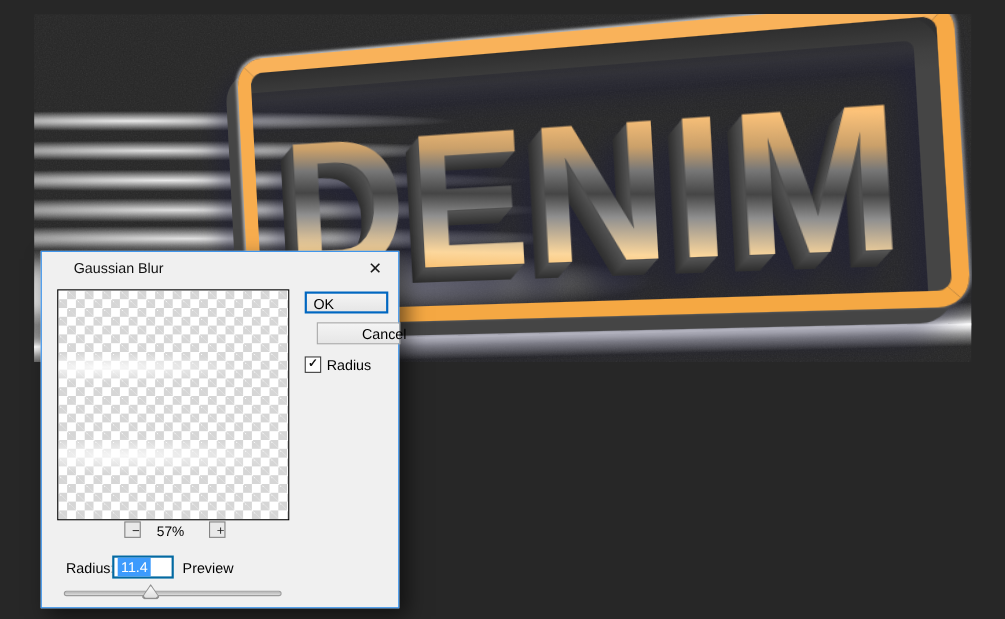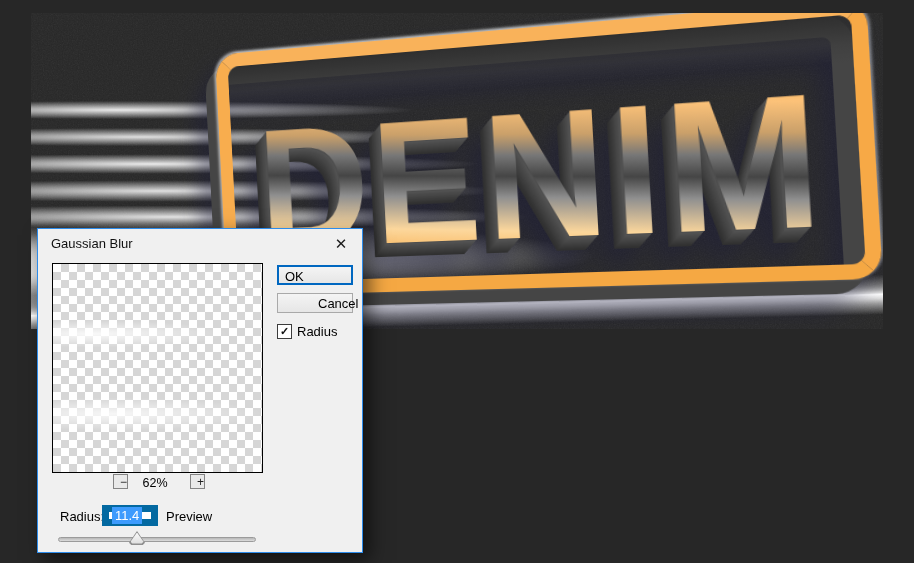--- a/index.html
+++ b/index.html
@@ -92,21 +92,21 @@
     -webkit-background-clip:text;background-clip:text;
   }
 
   
   .dialog{
     position:absolute;left:37px;top:228px;width:326px;height:325px;
     background:#f0f0f0;border:1px solid #2d8ceb;box-sizing:border-box;
     box-shadow:7px 7px 18px rgba(0,0,0,.55);
     color:#000;font-size:13px;
   }
-  .titlebar{position:absolute;left:0;top:0;right:0;height:30px;}
+  .titlebar{position:absolute;left:16px;top:0;right:0;height:30px;}
   .dlg-title{position:absolute;left:13px;top:7px;font-size:13px;color:#101010;}
   .close{
     position:absolute;right:0;top:0;width:42px;height:29px;
     display:flex;align-items:center;justify-content:center;
     font-size:15px;color:#1a1a1a;cursor:pointer;
   }
   .preview-box{
     position:absolute;left:14px;top:34px;width:209px;height:208px;
     border:1px solid #000;
     background-color:#ffffff;
@@ -121,39 +121,39 @@
       radial-gradient(180px 18px at 40px 70px,  rgba(255,255,255,.85), rgba(255,255,255,0) 75%),
       radial-gradient(200px 22px at 60px 150px, rgba(255,255,255,.8),  rgba(255,255,255,0) 75%);
   }
   .btn{
     position:absolute;box-sizing:border-box;width:76px;height:20px;
     background:linear-gradient(180deg,#f4f4f4,#e6e6e6);
     font-size:13px;color:#000;text-align:left;line-height:17px;
     font-family:"Liberation Sans",sans-serif;cursor:pointer;
   }
   .btn-ok{left:239px;top:36px;border:2px solid #0067c0;}
-  .btn-cancel{left:239px;top:64px;border:1px solid #a9a9a9;line-height:18px;padding-left:40px;}
+  .btn-cancel{left:250px;top:64px;border:1px solid #a9a9a9;line-height:18px;padding-left:40px;}
   .chk-row{position:absolute;left:239px;top:95px;display:flex;align-items:center;gap:5px;cursor:pointer;}
   .chk-box{
     width:13px;height:13px;border:1px solid #3c3c3c;background:#fff;
     display:flex;align-items:center;justify-content:center;
     font-size:11px;font-weight:bold;color:#111;line-height:13px;
   }
   .zoom-btn{
     position:absolute;width:15px;height:15px;box-sizing:border-box;
     border:1px solid #848484;background:#e9e9e9;color:#222;
     font-size:12px;line-height:12px;text-align:center;cursor:pointer;
   }
   .zoom-out{left:75px;top:245px;}
   .zoom-in{left:152px;top:245px;}
   .zoom-level{position:absolute;left:94px;top:247px;width:46px;text-align:center;font-size:12.5px;}
   .radius-label{position:absolute;left:22px;top:280px;}
   .radius-input{
     position:absolute;left:64px;top:276px;width:56px;height:21px;box-sizing:border-box;
-    border:7px solid #0369a1;background:#fff;display:flex;align-items:center;
+    border:2px solid #0369a1;background:#fff;display:flex;align-items:center;
     padding-left:3px;cursor:text;text-align:right;
   }
   .radius-input .sel{background:#3d9bfd;color:#fff;padding:1px 3px;font-size:13px;}
   .radius-units{position:absolute;left:128px;top:280px;}
   .slider{position:absolute;left:20px;top:301px;width:198px;height:18px;cursor:pointer;}
   .slider .track{
     position:absolute;left:0;right:0;top:7px;height:3px;
     background:linear-gradient(180deg,#b7b7b7,#dcdcdc);
     border:1px solid #9b9b9b;border-radius:3px;
   }
@@ -208,21 +208,21 @@
     <button class="btn btn-cancel">Cancel</button>
 
     <div class="chk-row">
       <span class="chk-box">
         <span>✓</span>
       </span>
       <span>Radius</span>
     </div>
 
     <button class="zoom-btn zoom-out">−</button>
-    <span class="zoom-level">62%</span>
+    <span class="zoom-level">57%</span>
     <button class="zoom-btn zoom-in">+</button>
 
     <span class="radius-label">Radius:</span>
     <span class="radius-input">
       <span class="sel">11.4</span>
     </span>
     <span class="radius-units">Preview</span>
 
     <div class="slider">
       <div class="track"></div>

